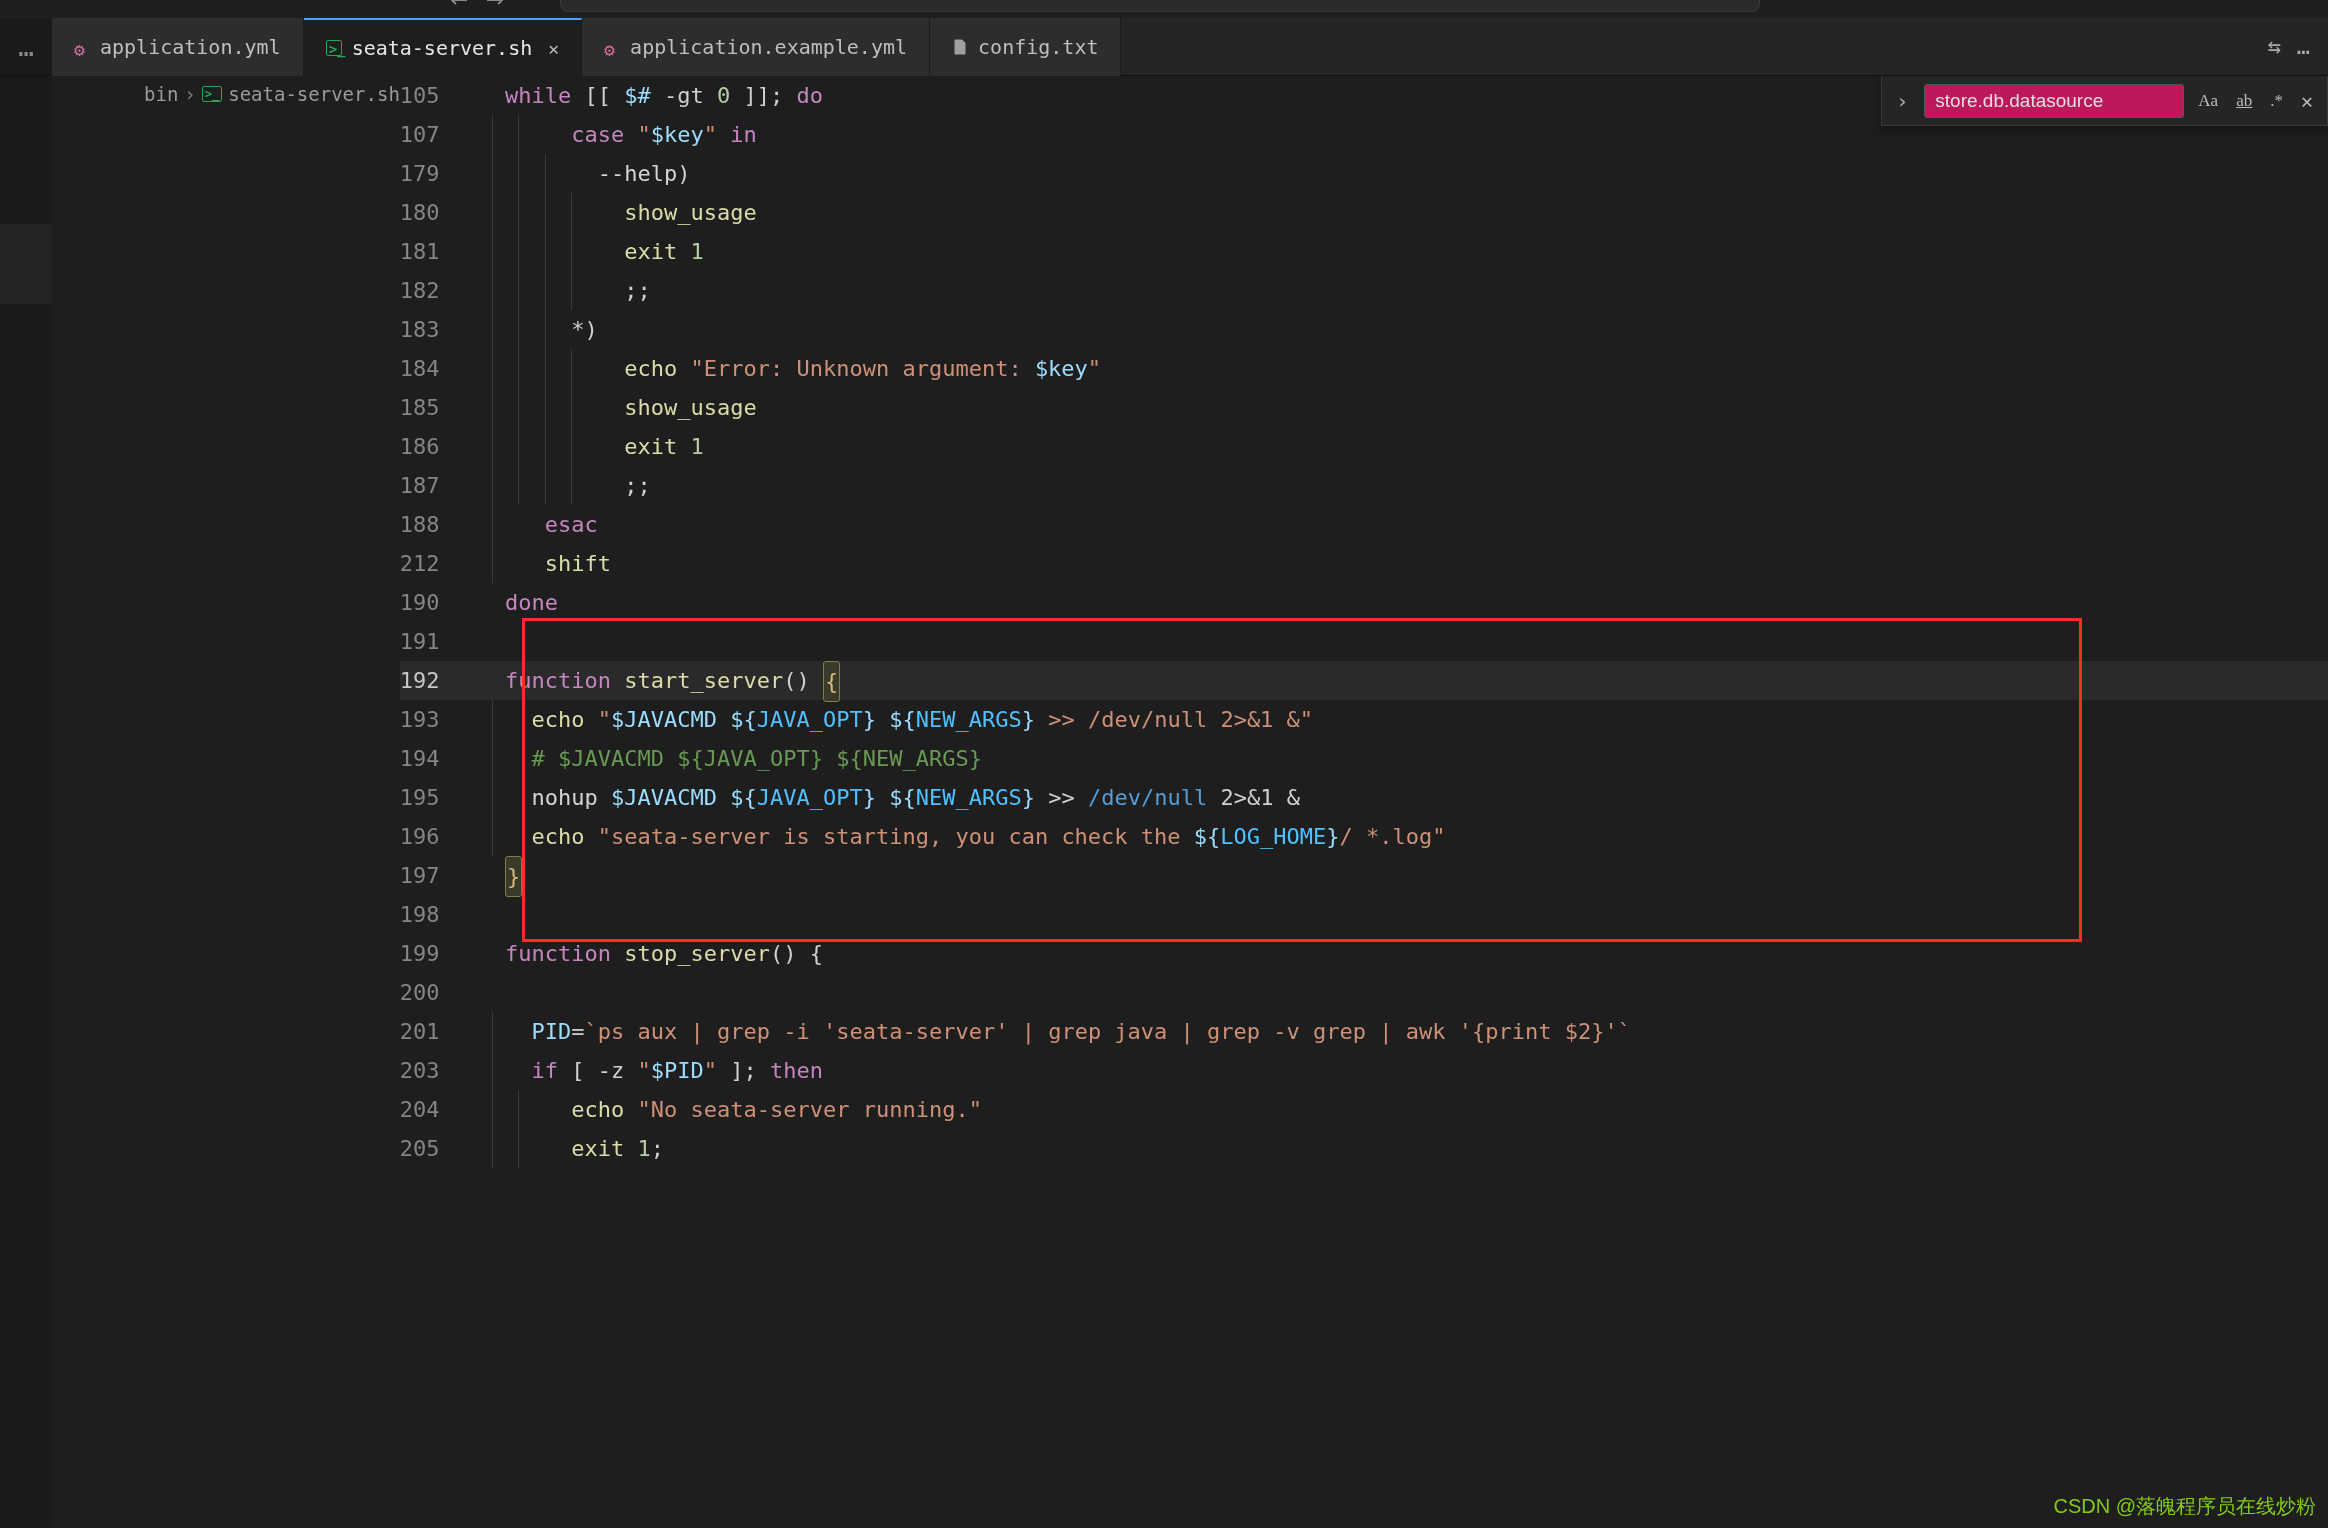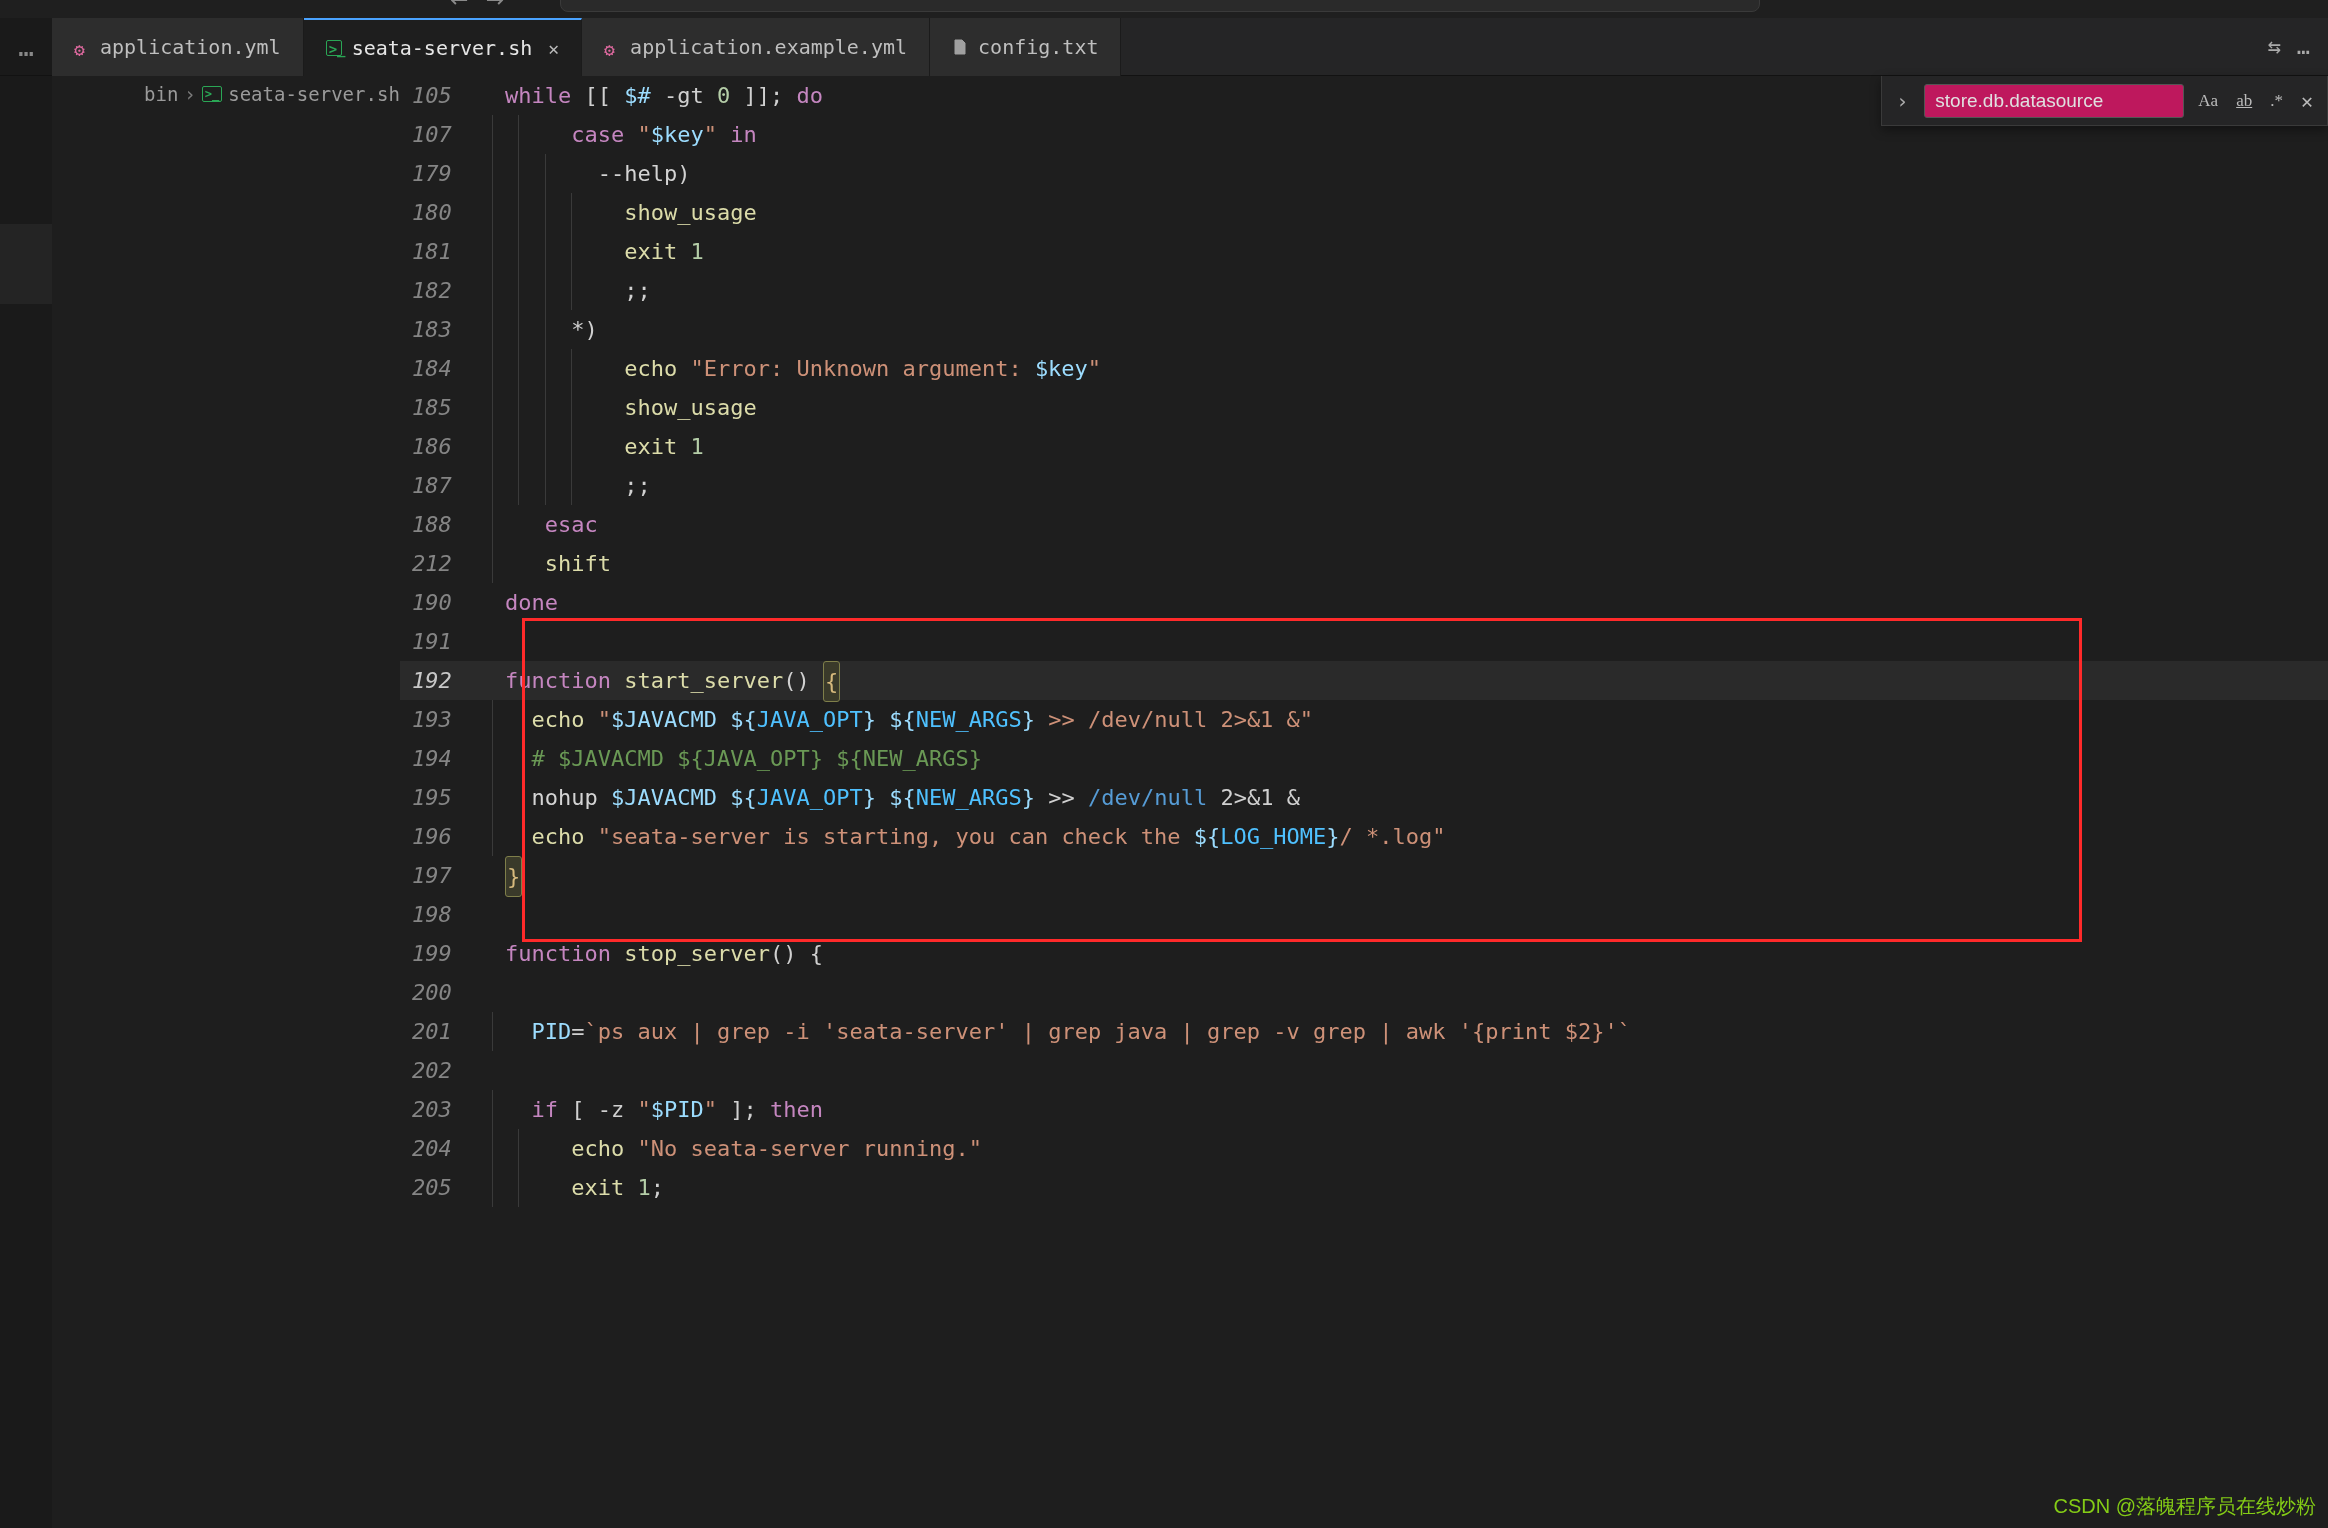--- a/index.html
+++ b/index.html
@@ -86,24 +86,23 @@
     font-family: "Menlo","Consolas",monospace;
     font-size: 22px;
   }
   .lines { position: relative; }
   .line {
     display: flex; align-items: flex-start;
     height: 39px; line-height: 39px;
     white-space: pre;
   }
   .gutter {
-    width: 92px; text-align: center; padding-right: 28px;
+    width: 92px; text-align: left; padding-right: 28px;
     color: #858585; font-size: 22px;
     user-select: none;
-    font-style: italic;
   }
   .line.current { background: #2a2a2a; }
   .line.current .gutter { color: #c8c8c8; }
   .code { display: flex; white-space: pre; }
 
   
   .ig { display:inline-block; width: 2ch; border-left: 1px solid #3a3a3a; height: 39px; line-height:39px; }
 
   
   .tk-kw   { color: #c586c0; }  
@@ -245,21 +244,20 @@
               <div class="line current"><div class="gutter">192</div><div class="code"><span> </span><span class="tk-kw">function</span><span> </span><span class="tk-fn">start_server</span><span class="tk-op">()</span><span> </span><span class="tk-br bracket-hi">{</span></div></div>
               <div class="line"><div class="gutter">193</div><div class="code"><span class="ig">  </span><span> </span><span class="tk-fn">echo</span><span> </span><span class="tk-str">"</span><span class="tk-var">$JAVACMD</span><span class="tk-str"> </span><span class="tk-var">${</span><span class="tk-vard">JAVA_OPT</span><span class="tk-var">}</span><span class="tk-str"> </span><span class="tk-var">${</span><span class="tk-vard">NEW_ARGS</span><span class="tk-var">}</span><span class="tk-str"> &gt;&gt; /dev/null 2&gt;&amp;1 &amp;"</span></div></div>
               <div class="line"><div class="gutter">194</div><div class="code"><span class="ig">  </span><span> </span><span class="tk-cmt"># $JAVACMD ${JAVA_OPT} ${NEW_ARGS}</span></div></div>
               <div class="line"><div class="gutter">195</div><div class="code"><span class="ig">  </span><span> </span><span class="tk-id">nohup </span><span class="tk-var">$JAVACMD</span><span> </span><span class="tk-var">${</span><span class="tk-vard">JAVA_OPT</span><span class="tk-var">}</span><span> </span><span class="tk-var">${</span><span class="tk-vard">NEW_ARGS</span><span class="tk-var">}</span><span class="tk-op"> &gt;&gt; </span><span class="tk-null">/dev/null</span><span class="tk-op"> 2&gt;&amp;1 &amp;</span></div></div>
               <div class="line"><div class="gutter">196</div><div class="code"><span class="ig">  </span><span> </span><span class="tk-fn">echo</span><span> </span><span class="tk-str">"seata-server is starting, you can check the </span><span class="tk-var">${</span><span class="tk-vard">LOG_HOME</span><span class="tk-var">}</span><span class="tk-str">/ *.log"</span></div></div>
               <div class="line"><div class="gutter">197</div><div class="code"><span> </span><span class="tk-br bracket-hi">}</span></div></div>
               <div class="line"><div class="gutter">198</div><div class="code"></div></div>
               <div class="line"><div class="gutter">199</div><div class="code"><span> </span><span class="tk-kw">function</span><span> </span><span class="tk-fn">stop_server</span><span class="tk-op">()</span><span> </span><span class="tk-op">{</span></div></div>
               <div class="line"><div class="gutter">200</div><div class="code"></div></div>
               <div class="line"><div class="gutter">201</div><div class="code"><span class="ig">  </span><span> </span><span class="tk-var">PID</span><span class="tk-op">=</span><span class="tk-str">`ps aux | grep -i 'seata-server' | grep java | grep -v grep | awk '{print $2}'`</span></div></div>
-              <div class="line"><div class="gutter">202</div><div class="code"></div></div>
               <div class="line"><div class="gutter">203</div><div class="code"><span class="ig">  </span><span> </span><span class="tk-kw">if</span><span class="tk-op"> [ -z </span><span class="tk-str">"</span><span class="tk-var">$PID</span><span class="tk-str">"</span><span class="tk-op"> ]</span><span class="tk-op">; </span><span class="tk-kw">then</span></div></div>
               <div class="line"><div class="gutter">204</div><div class="code"><span class="ig">  </span><span class="ig">  </span><span>  </span><span class="tk-fn">echo</span><span> </span><span class="tk-str">"No seata-server running."</span></div></div>
               <div class="line"><div class="gutter">205</div><div class="code"><span class="ig">  </span><span class="ig">  </span><span>  </span><span class="tk-fn">exit</span><span> </span><span class="tk-num">1</span><span class="tk-op">;</span></div></div>
             </div>
 
           <div class="find">
             <span class="chev">›</span>
             <input value="store.db.datasource" style="">
             <span class="opt mono">Aa</span>
             <span class="opt mono u">ab</span>

